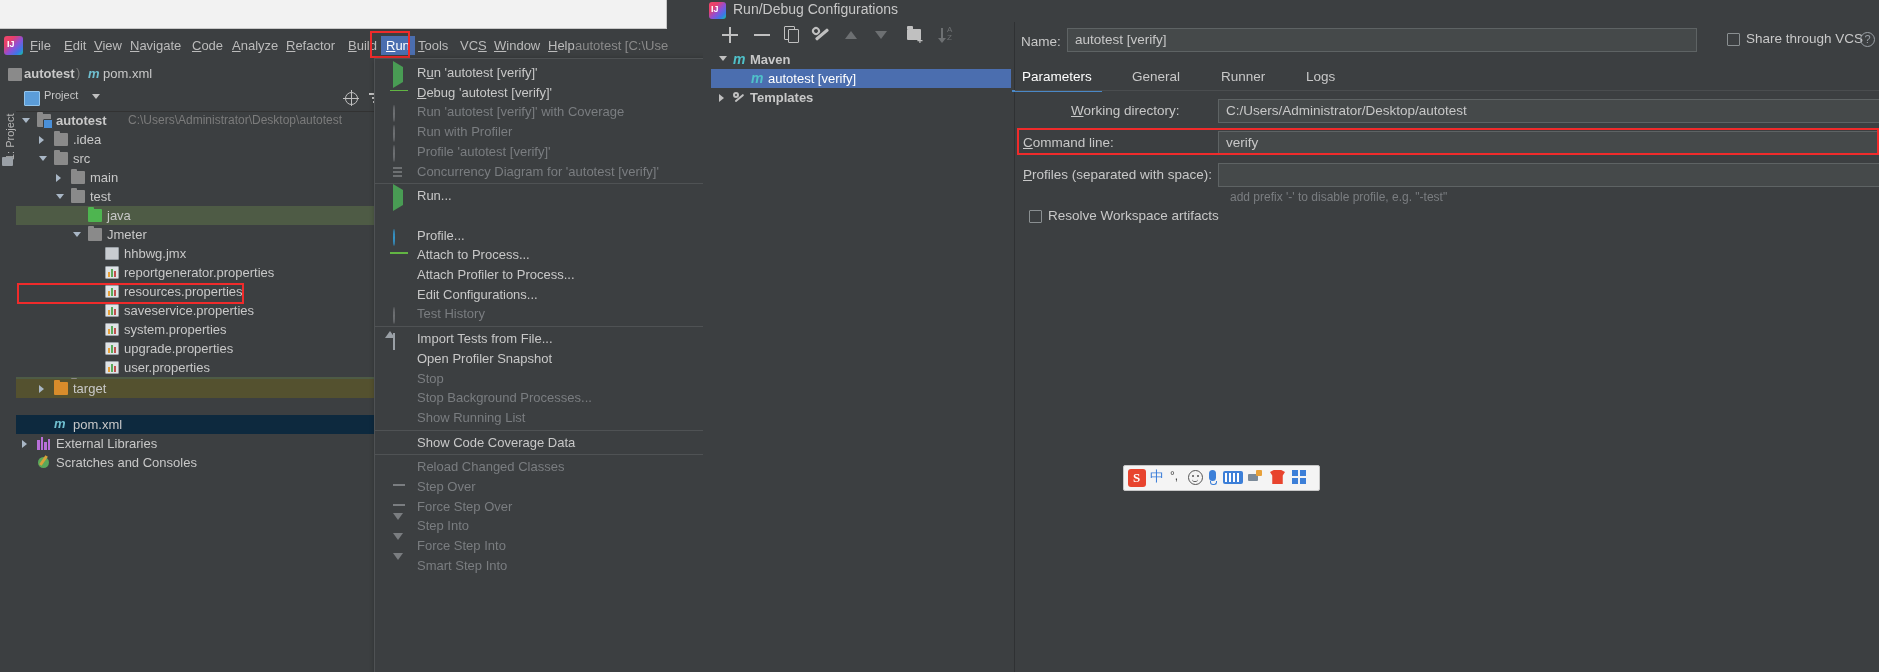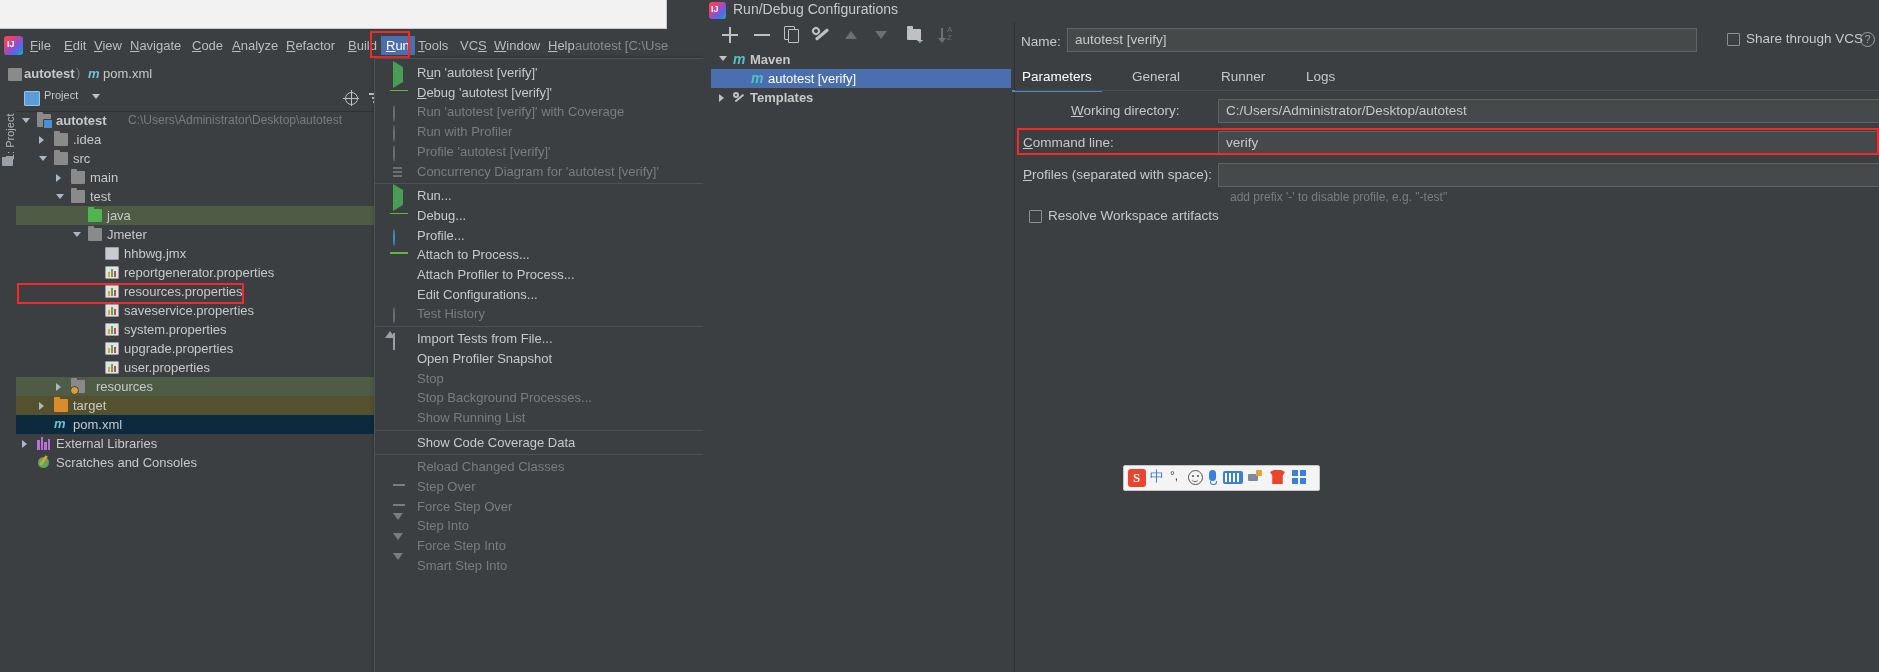--- a/index.html
+++ b/index.html
@@ -336,21 +336,21 @@
               <i style="left:5px;height:8px;background:#5aa85a;"></i>
               <i style="left:8px;height:6px;background:#c05050;"></i>
             </span>
             <span class="tlabel" style="left: 108px; color: rgb(200, 200, 200);">user.properties</span>
           </div>
           <div class="trow nosel sel-green" style="top: 266px;">
             <span class="tw closed" style="left: 40px;"></span>
             <span class="ticon ic-folder-res" style="left: 55px;"></span>
             <span class="tlabel" style="left: 80px; color: rgb(200, 200, 200);">resources</span>
           </div>
-          <div class="trow nosel sel-olive" style="top: 285px;">
+          <div class="trow nosel sel-olive" style="top: 268px;">
             <span class="tw closed" style="left: 23px;"></span>
             <span class="ticon ic-folder-orange" style="left: 38px;"></span>
             <span class="tlabel" style="left: 57px; color: rgb(200, 200, 200);">target</span>
           </div>
           <div class="trow nosel sel-blue" style="top: 304px;">
             <span class="ticon" style="left: 38px; background: none;">
               <span style="position:absolute;left:0;top:-2px;color:#6fbfd0;font-size:13px;font-style:italic;font-weight:bold;">m</span>
             </span>
             <span class="tlabel" style="left: 57px; color: rgb(200, 200, 200);">pom.xml</span>
           </div>
@@ -398,25 +398,20 @@
         </div>
         <div class="mi nosel dis" style="top: 102.5px;">
           <span class="micon"><span class="gl-conc"><i style="top:1px;"></i><i style="top:5px;"></i><i style="top:9px;"></i></span></span>
           <span class="mtext">Concurrency Diagram for 'autotest [verify]'</span>
         </div>
         <div class="msep" style="top: 124.2px;"></div>
         <div class="mi nosel" style="top: 127.2px;">
           <span class="micon"><span class="gl-play"></span></span>
           <span class="mtext">Run...</span>
           <span class="mkey">Alt+S</span>
-        </div>
-        <div class="mi nosel" style="top: 146.9px;">
-          <span class="micon"><span class="gl-bug"></span></span>
-          <span class="mtext">Debug...</span>
-          <span class="mkey">Alt+</span>
         </div>
         <div class="mi nosel" style="top: 166.6px;">
           <span class="micon"><span class="gl-circ on"></span></span>
           <span class="mtext">Profile...</span>
         </div>
         <div class="mi nosel" style="top: 186.3px;">
           <span class="micon"><span class="gl-bug" style="background:#62b543;"></span></span>
           <span class="mtext">Attach to Process...</span>
           <span class="mkey">Ctrl</span>
         </div>

